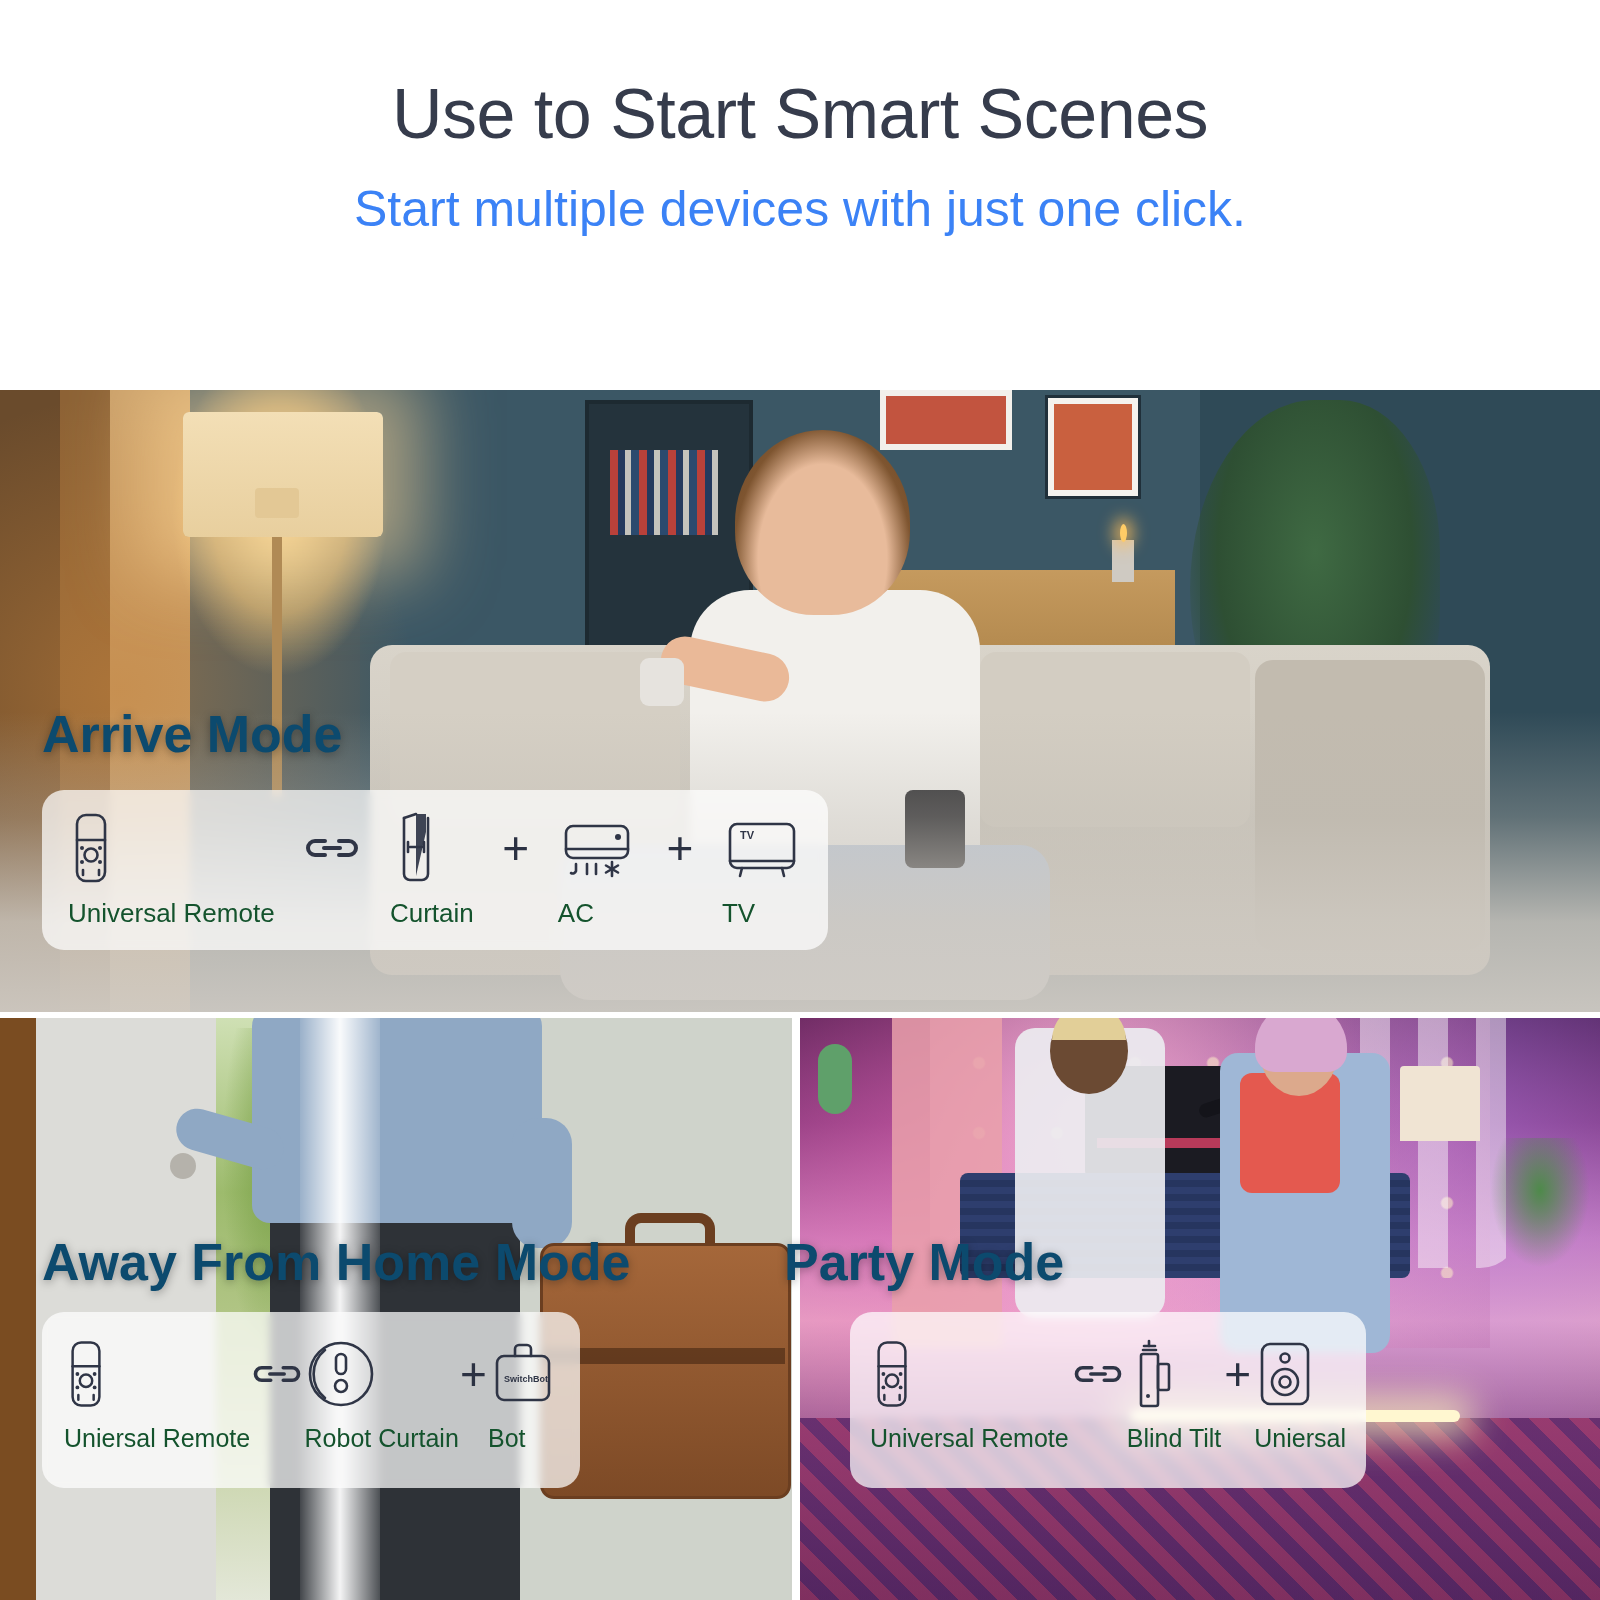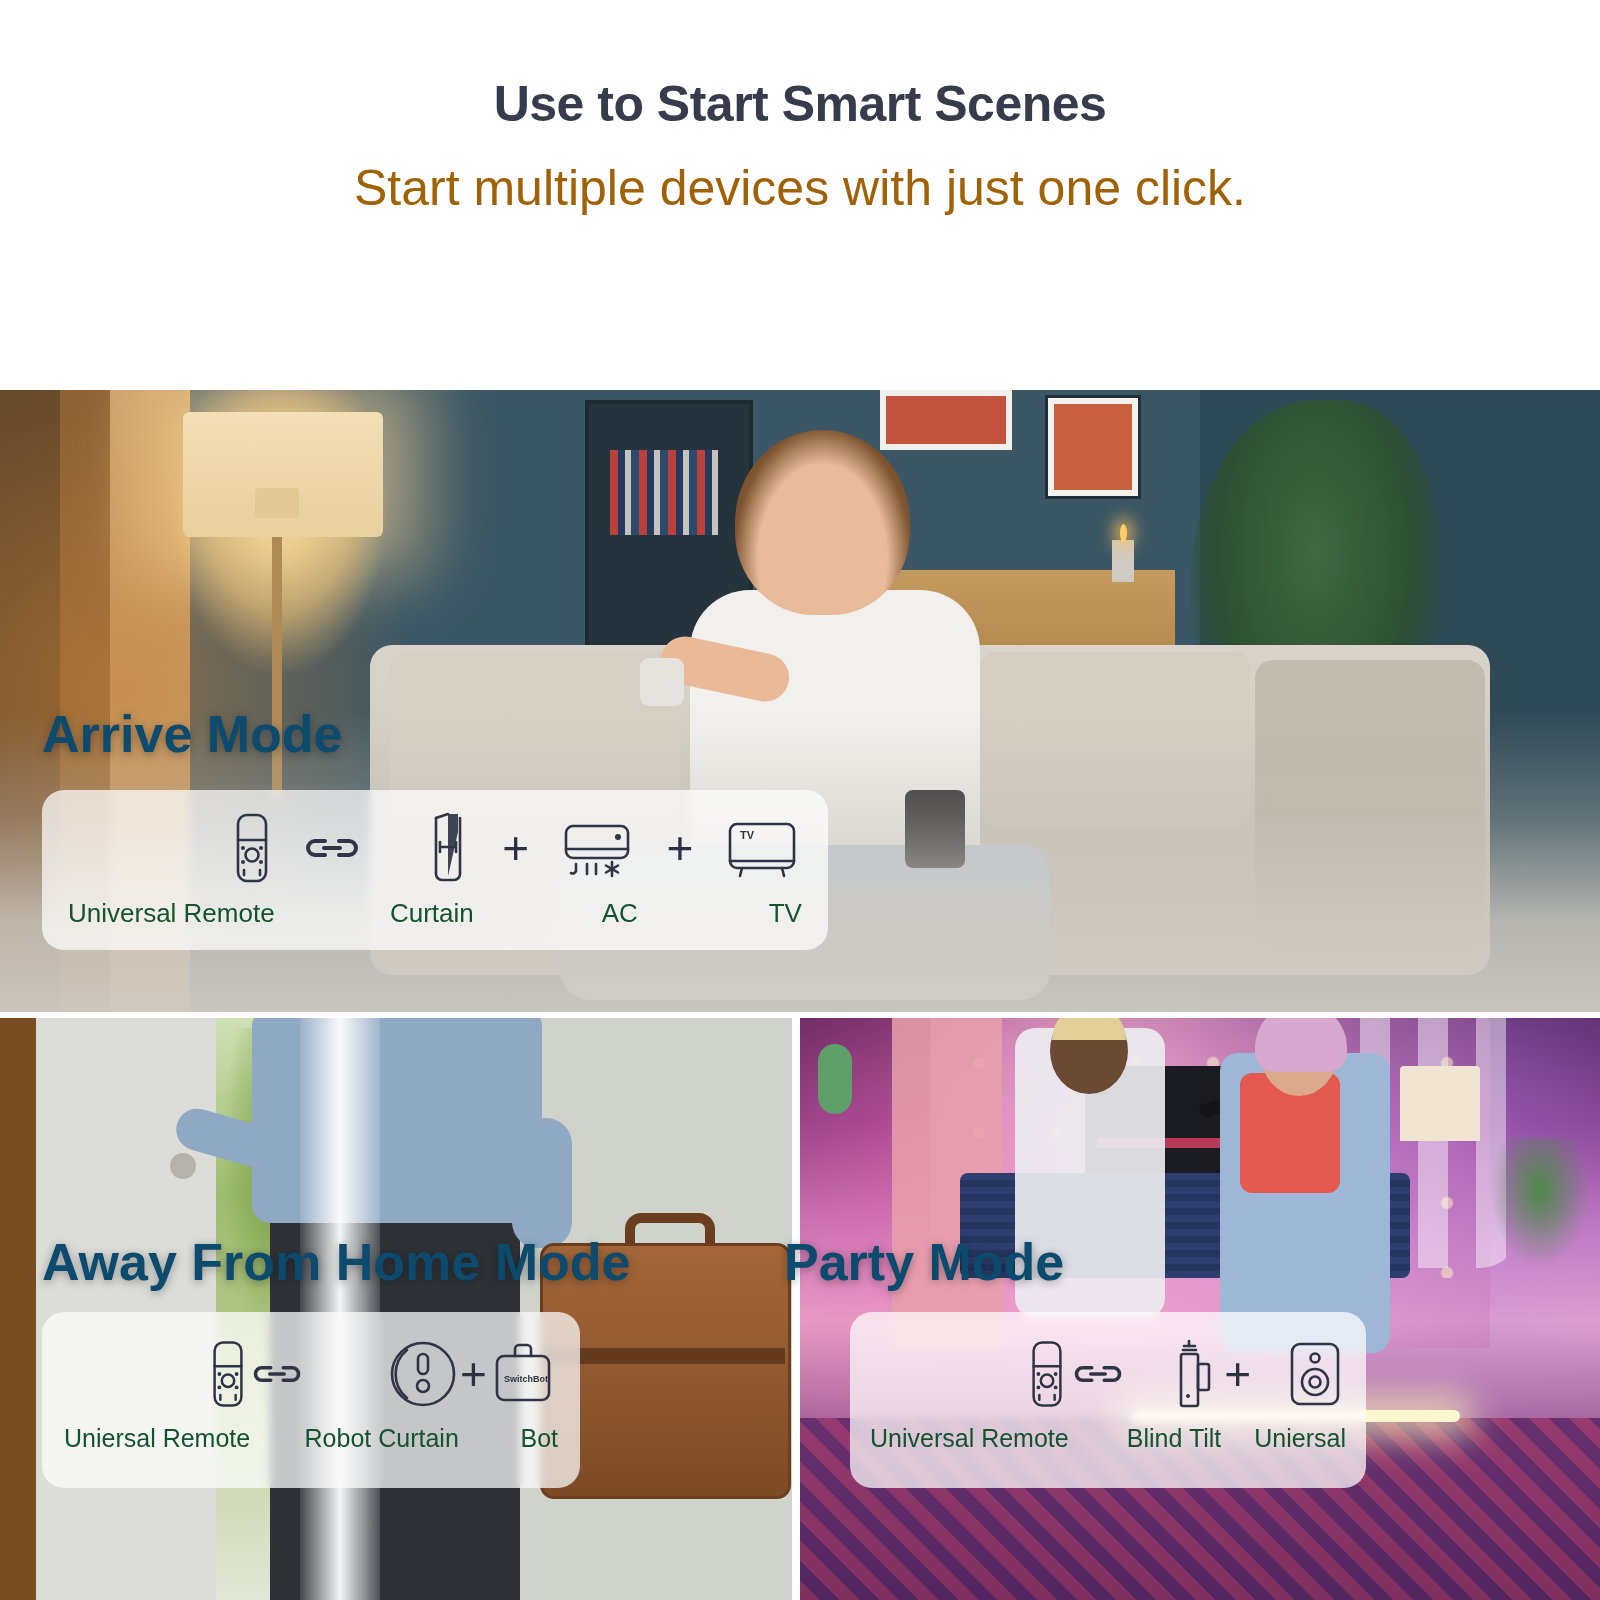--- a/index.html
+++ b/index.html
@@ -12,25 +12,25 @@
   .page{position:relative;width:1600px;height:1600px;background:#fff;}
 
   
   .header{
     position:absolute;left:0;top:0;width:1600px;height:390px;
     background:#ffffff;
     display:flex;flex-direction:column;align-items:center;justify-content:flex-start;
     padding-top:78px;box-sizing:border-box;
   }
   .title{
-    font-size:50px;font-weight:bold;color:#363c4c;
+    font-size:70px;font-weight:normal;color:#363c4c;
     letter-spacing:-0.5px;line-height:1.05;margin:0;
   }
   .subtitle{
-    font-size:50px;font-weight:400;color:#a16207;
+    font-size:50px;font-weight:400;color:#3b82f6;
     margin:0;margin-top:30px;line-height:1.1;
   }
 
   
   .grid{position:absolute;left:0;top:390px;width:1600px;height:1210px;}
   .panel{position:absolute;overflow:hidden;}
   .panel-top{left:0;top:0;width:1600px;height:622px;}
   .panel-bl{left:0;top:628px;width:792px;height:582px;}
   .panel-br{left:800px;top:628px;width:800px;height:582px;}
 
@@ -152,21 +152,21 @@
     -webkit-backdrop-filter:blur(4px);
     box-sizing:border-box;
     display:flex;align-items:flex-start;
   }
   .card-arrive{left:42px;top:790px;width:786px;height:160px;padding:22px 26px 0 26px;}
   .card-away{left:42px;top:1312px;width:538px;height:176px;padding:26px 22px 0 22px;}
   .card-party{left:850px;top:1312px;width:516px;height:176px;padding:26px 20px 0 20px;}
 
   .row{display:flex;align-items:flex-start;width:100%;justify-content:space-between;}
 
-  .device{display:flex;flex-direction:column;align-items:flex-end;justify-content:flex-start;}
+  .device{display:flex;flex-direction:column;align-items:flex-start;justify-content:flex-start;}
   .device .glyph{height:72px;display:flex;align-items:center;justify-content:center;}
   .device .dname{
     margin-top:14px;font-size:26px;color:#14532d;white-space:nowrap;font-weight:400;
   }
   .card-away .device .dname,.card-party .device .dname{font-size:25px;}
 
   .joiner{display:flex;align-items:center;justify-content:center;height:72px;color:#2b3142;}
   .plus{font-size:46px;line-height:0;color:#2b3142;font-weight:300;}
 
   svg{display:block;}

